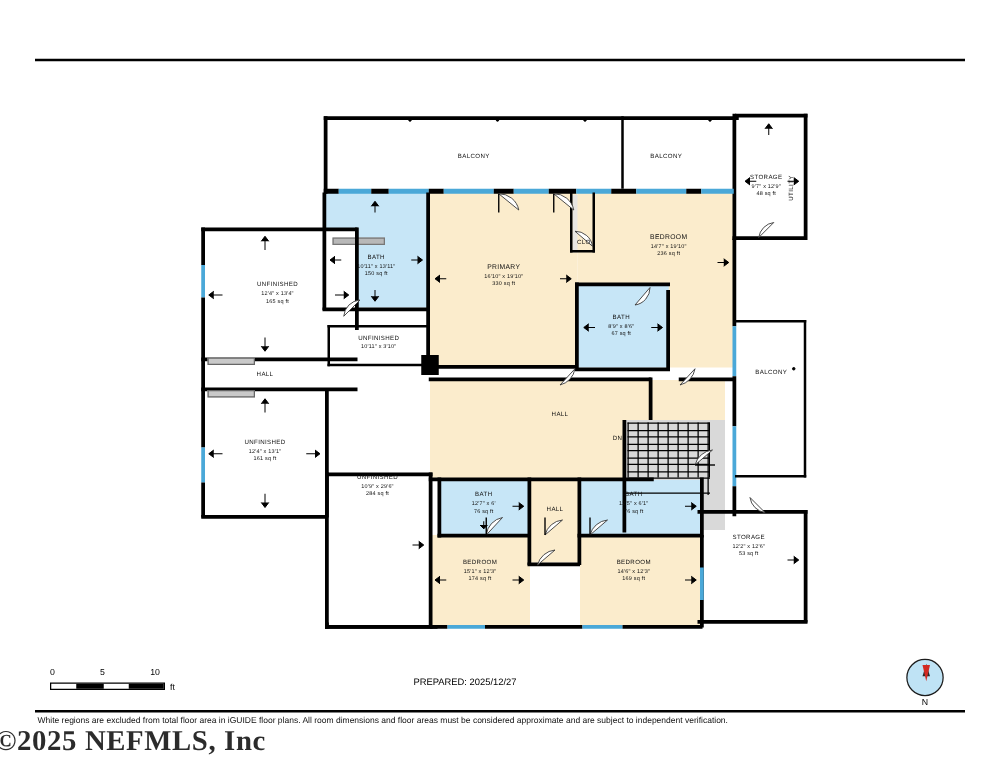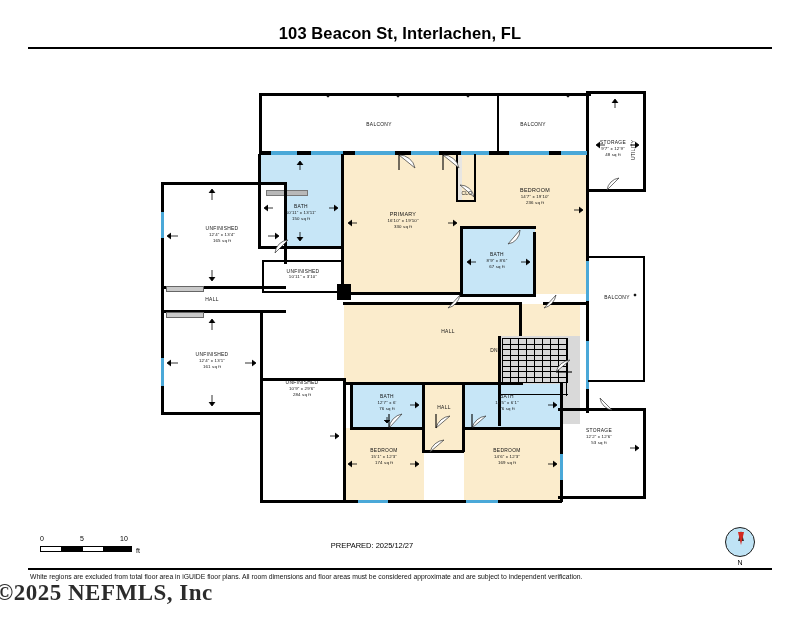--- a/index.html
+++ b/index.html
@@ -173,21 +173,20 @@
     color: #1a1a1a;
     letter-spacing: 0.5px;
     opacity: 0.92;
   }
 </style>
 </head>
 <body>
 
 <div id="page">
 
-  <div id="title">103 Beacon St, Interlachen, FL</div>
   <div id="rule-top"></div>
 
   <div id="plan">
 
     <div class="room fill-white" style="left:259px; top:15px; width:240px; height:60px;"></div>
 
     <div class="room fill-white" style="left:499px; top:15px; width:88px; height:60px;"></div>
 
     <div class="room fill-white" style="left:588px; top:12px; width:56px; height:98px;"></div>
 

